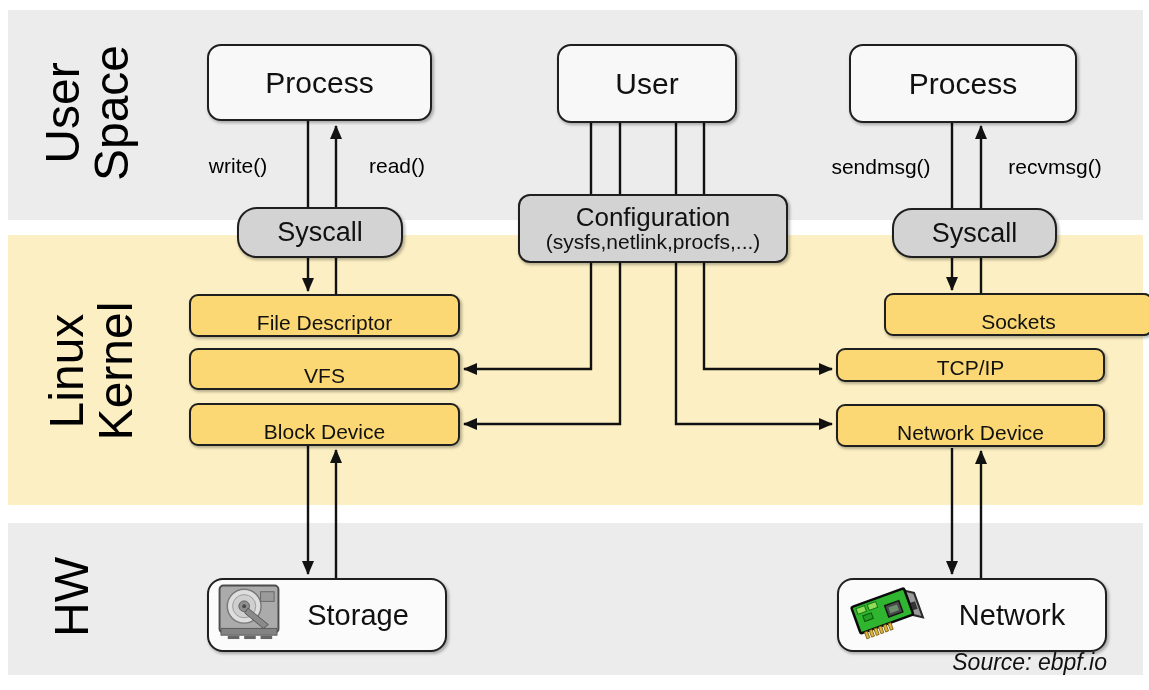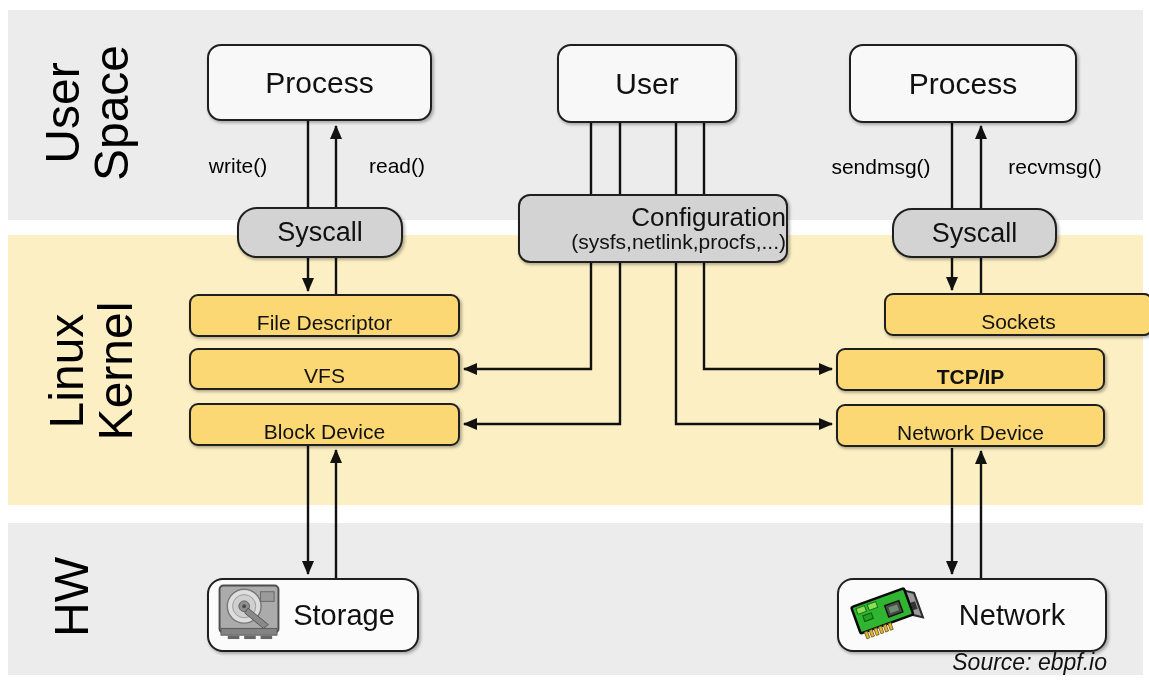--- a/index.html
+++ b/index.html
@@ -18,21 +18,21 @@
   .node{
     position:absolute;z-index:3;box-sizing:border-box;
     border:2.2px solid var(--border-dark);
     display:flex;align-items:center;justify-content:center;
     color:#111;box-shadow:1.5px 2px 3px rgba(0,0,0,.28);
   }
   .node.white{background:var(--box-white);border-radius:14px;font-size:30px;}
   .node.graybox{background:var(--box-gray);border-radius:20px;font-size:27px;}
   .node.yellowbox{background:var(--box-yellow);border-radius:9px;font-size:21px;border-width:2px;align-items:flex-end;}
   .node.hwbox{background:#fbfbfb;border-radius:16px;font-size:29px;padding:0 10px 0 8px;}
-  .node.config{flex-direction:column;line-height:1.08;align-items:flex-end;}
+  .node.config{flex-direction:column;line-height:1.08;}
   .config .cfg-title{font-size:26px;}
   .config .cfg-sub{font-size:21px;}
   .hwbox .hw-label{flex:1;text-align:center;}
   .mono-label{
     position:absolute;z-index:2;transform:translate(-50%,-50%);
     font-family:Liberation Sans, sans-serif;font-size:21px;color:#000;white-space:nowrap;
   }
   .source{
     position:absolute;z-index:3;right:42px;top:649px;
     font-style:italic;font-size:23px;color:#111;
@@ -119,28 +119,28 @@
   <div class="node yellowbox" style="left:189px;top:348px;width:271px;height:42px;">
     <span>VFS</span>
   </div>
   <div class="node yellowbox" style="left:189px;top:403px;width:271px;height:43px;">
     <span>Block Device</span>
   </div>
 
   <div class="node yellowbox" style="left:884px;top:293px;width:269px;height:43px;">
     <span>Sockets</span>
   </div>
-  <div class="node yellowbox" style="left:836px;top:348px;width:269px;height:43px;font-weight:bold;">
+  <div class="node yellowbox" style="left:836px;top:348px;width:269px;height:34px;">
     <span>TCP/IP</span>
   </div>
   <div class="node yellowbox" style="left:836px;top:404px;width:269px;height:43px;">
     <span>Network Device</span>
   </div>
 
-  <div class="node hwbox" style="left:207px;top:578px;width:212px;height:74px;">
+  <div class="node hwbox" style="left:207px;top:578px;width:240px;height:74px;">
     <span class="icon">
       <svg width="64" height="56" viewBox="0 0 64 58">
         <rect x="1.5" y="1.5" width="61" height="49" rx="4" fill="#ababab" stroke="#4d4d4d" stroke-width="2"></rect>
         <circle cx="27" cy="23" r="17.5" fill="#dedede" stroke="#7a7a7a" stroke-width="1.5"></circle>
         <circle cx="27" cy="23" r="12" fill="#cfcfcf" stroke="#9a9a9a"></circle>
         <circle cx="27" cy="23" r="5.5" fill="#8f8f8f" stroke="#5f5f5f"></circle>
         <circle cx="27" cy="23" r="2" fill="#4a4a4a"></circle>
         <path d="M52 42 L31 25 L27.5 30 L47 46 Z" fill="#8a8a8a" stroke="#555" stroke-width="1"></path>
         <rect x="44" y="8" width="14" height="10" fill="#9b9b9b" stroke="#666"></rect>
         <rect x="3" y="46" width="58" height="7" fill="#838383" stroke="#5a5a5a"></rect>

